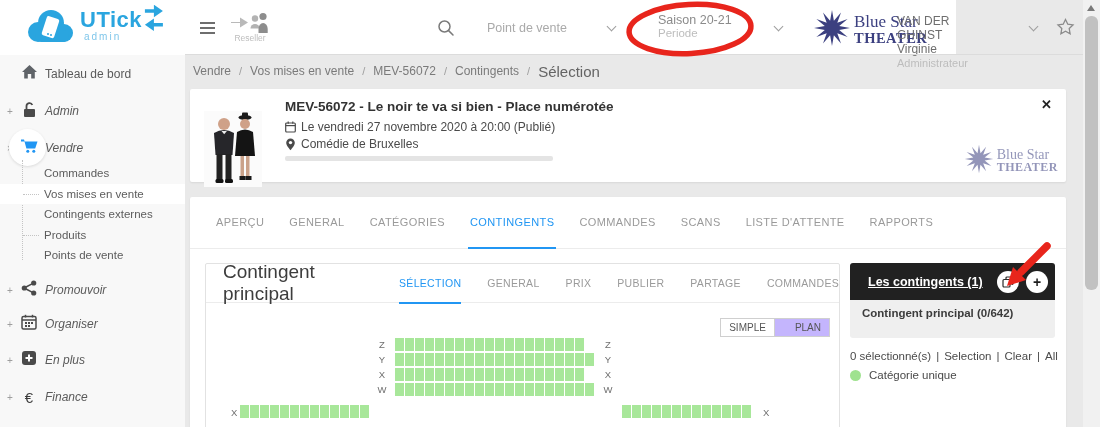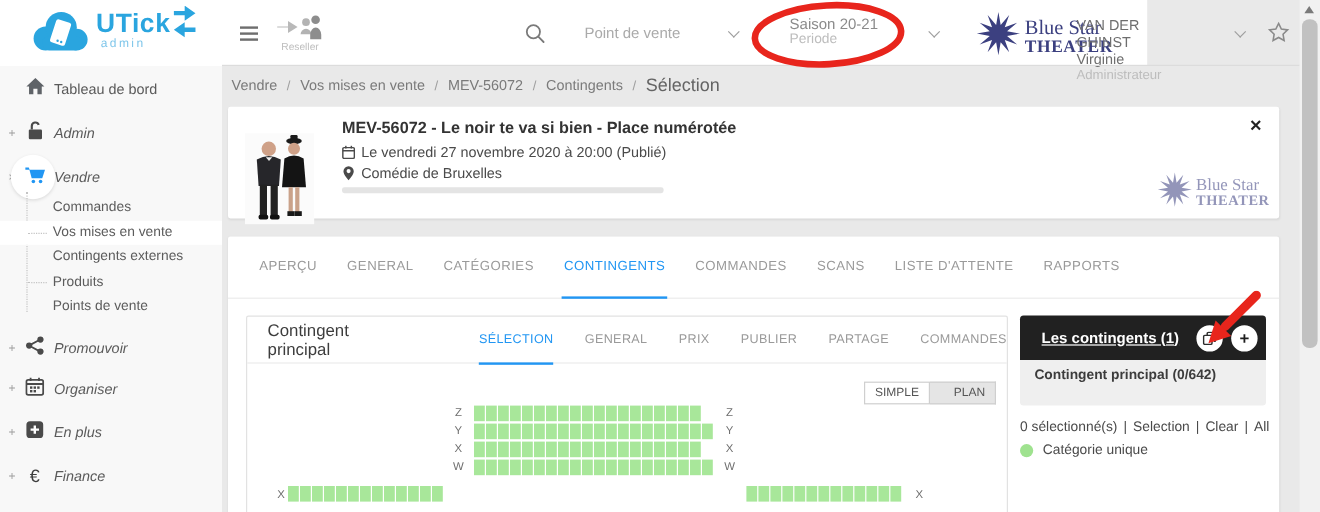--- a/index.html
+++ b/index.html
@@ -73,29 +73,29 @@
   .watermark .org-text { line-height:13px; }
   .watermark .org-l1 { font-size:14px; } .watermark .org-l2 { font-size:12px; }
 
   .tabs-card { position:absolute; left:5px; top:142px; width:876px; height:300px; background:#fff; border-radius:2px; box-shadow:0 1px 2px rgba(0,0,0,.08); }
   .tab-bar { display:flex; padding-left:24px; height:52px; border-bottom:1px solid #ececec; }
   .tab { margin-right:21px; padding:0 2px; line-height:51px; font-size:11px; letter-spacing:.4px; color:#9a9a9a; border-bottom:2px solid transparent; cursor:pointer; margin-bottom:-1px; }
   .tab.active { color:#2196f3; border-color:#2196f3; }
 
   .panel { position:absolute; left:15px; top:66px; width:635px; height:220px; background:#fff; border:1px solid #e2e2e2; border-radius:2px; }
   .panel-header { display:flex; align-items:center; height:39px; border-bottom:1px solid #ececec; }
-  .panel-title { font-size:14px; color:#3d3d3d; padding-left:17px; }
+  .panel-title { font-size:19px; color:#3d3d3d; padding-left:17px; }
   .subtab-bar { display:flex; margin-left:36px; height:39px; }
   .subtab { margin-left:26px; font-size:10.5px; letter-spacing:.3px; color:#9a9a9a; line-height:38px; border-bottom:2px solid transparent; margin-bottom:-1px; cursor:pointer; }
   .subtab.active { color:#2196f3; border-color:#2196f3; }
   .panel-body { position:relative; height:180px; }
   .view-toggle { position:absolute; right:9px; top:15px; display:flex; font-size:10px; color:#555; }
   .view-opt { padding:3px 8px; border:1px solid #cfcfcf; cursor:pointer; background:#fff; }
   .view-opt + .view-opt { border-left:none; }
-  .view-opt.active { background:#e5e5e5;padding-left:20px; }
+  .view-opt.active { background:#c4b5fd;padding-left:20px; }
 
   .seat-center { position:absolute; left:170px; top:35px; }
   .seat-row { display:flex; align-items:center; margin-bottom:2px; }
   .row-label { width:12px; font-size:9.5px; color:#6f6f6f; text-align:center; }
   .cells { width:200px; margin:0 7px; font-size:0; white-space:nowrap; }
   .seat { display:inline-block; width:9px; height:13px; margin-right:1px; background:#a8e79a; cursor:pointer; }
   .bottom-label { position:absolute; top:104px; font-size:9.5px; color:#6f6f6f; }
   .bl-left { left:25px; } .bl-right { left:557px; }
   .bottom-cells { position:absolute; top:102px; font-size:0; white-space:nowrap; }
   .bc-left { left:34px; } .bc-right { left:416px; }

